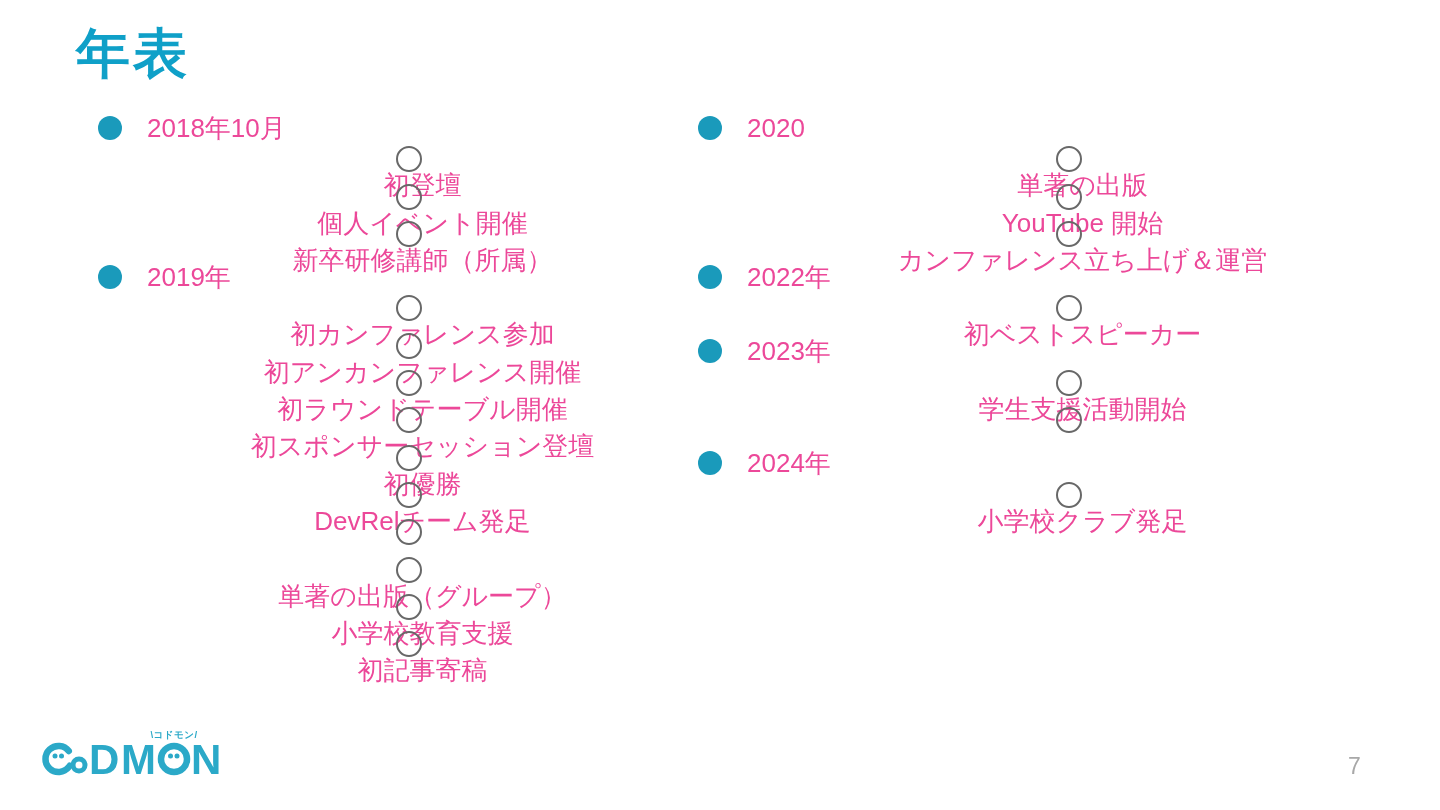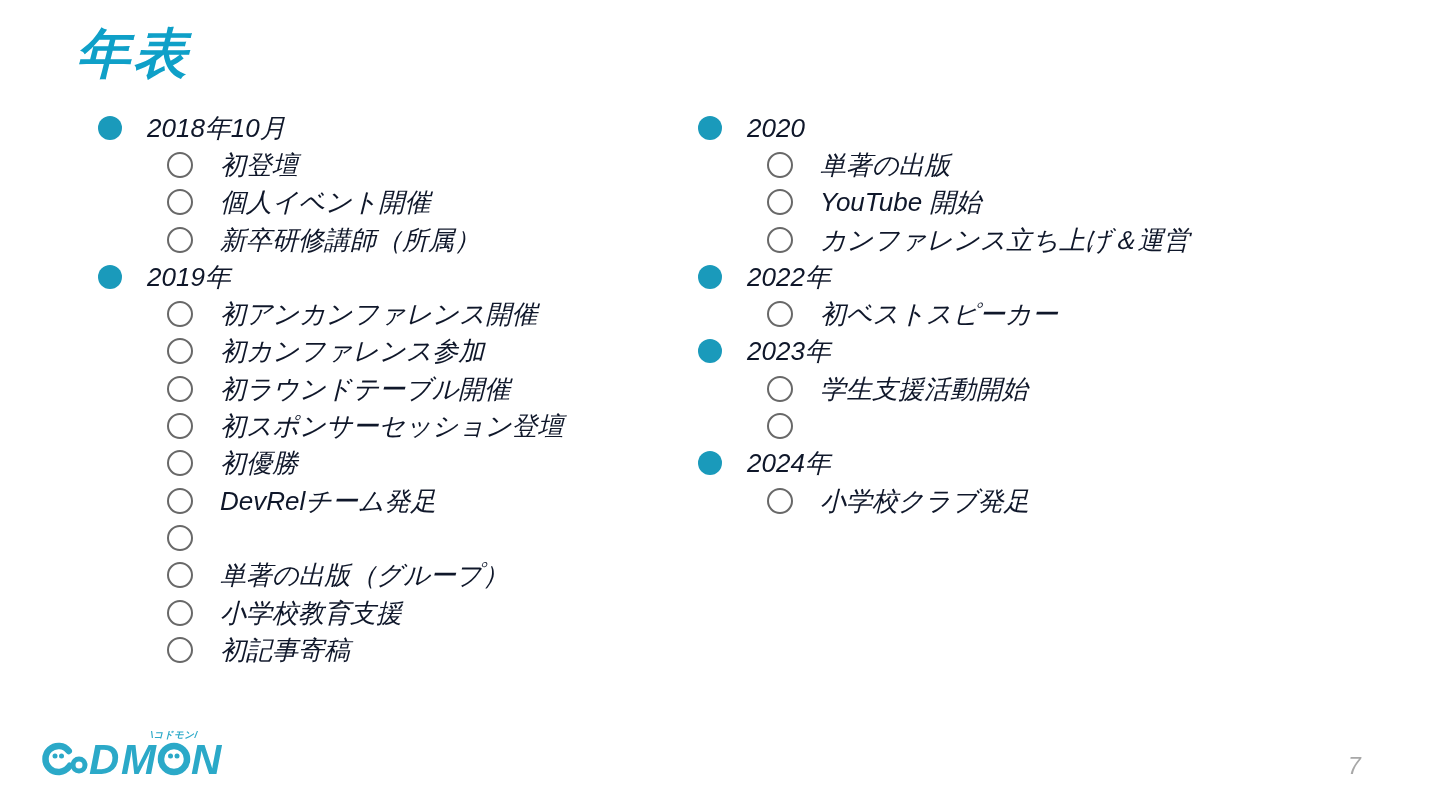--- a/index.html
+++ b/index.html
@@ -7,51 +7,50 @@
   body {
     font-family: "Liberation Sans", "DejaVu Sans", sans-serif;
     background: #ffffff;
   }
   .slide {
     position: relative;
     width: 1440px;
     height: 810px;
     background: #ffffff;
     overflow: hidden;
-    font-style: italic;
   }
   .title {
     position: absolute;
     left: 76px;
     top: 24px;
     font-size: 54px;
     font-weight: 700;
     color: #0FA0C8;
     letter-spacing: 3px;
     line-height: 1.1;
   }
   .col { position: absolute; top: 109px; }
   .col-left  { left: 98px;  width: 580px; }
   .col-right { left: 698px; width: 700px; }
   .row {
     display: flex;
     align-items: center;
     height: 37.3px;
-    color: #0f172a;
+    color: #ec4899;
     font-size: 26px;
   }
   .row .txt { white-space: nowrap; line-height: 1; }
   .l1 .bullet {
     width: 24px; height: 24px;
     border-radius: 50%;
     background: #1A9ABB;
     margin-right: 25px;
     flex: none;
   }
-  .l2 { padding-left: 69px; }
+  .l2 { padding-left: 69px; flex-direction: column; }
   .l2 .bullet {
     width: 26px; height: 26px;
     border-radius: 50%;
     border: 2px solid #686868;
     background: transparent;
     margin-right: 27px;
     flex: none;
   }
   .page-number {
     position: absolute;
@@ -103,25 +102,25 @@
       <div class="row l2">
         <span class="bullet"></span>
         <span class="txt">新卒研修講師（所属）</span>
       </div>
       <div class="row l1">
         <span class="bullet"></span>
         <span class="txt">2019年</span>
       </div>
       <div class="row l2">
         <span class="bullet"></span>
+        <span class="txt">初カンファレンス参加</span>
+      </div>
+      <div class="row l2">
+        <span class="bullet"></span>
         <span class="txt">初アンカンファレンス開催</span>
-      </div>
-      <div class="row l2">
-        <span class="bullet"></span>
-        <span class="txt">初カンファレンス参加</span>
       </div>
       <div class="row l2">
         <span class="bullet"></span>
         <span class="txt">初ラウンドテーブル開催</span>
       </div>
       <div class="row l2">
         <span class="bullet"></span>
         <span class="txt">初スポンサーセッション登壇</span>
       </div>
       <div class="row l2">

